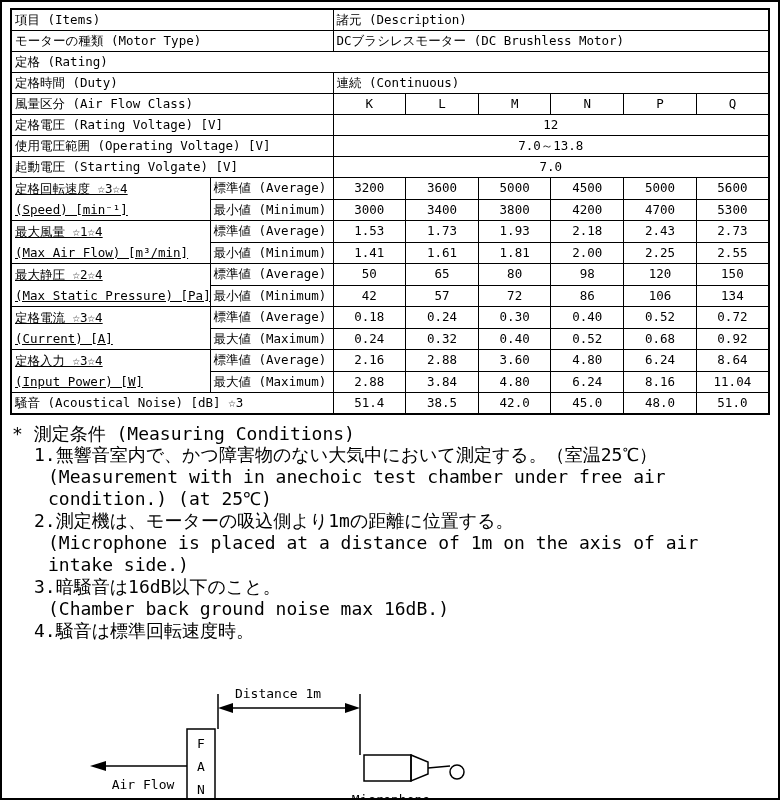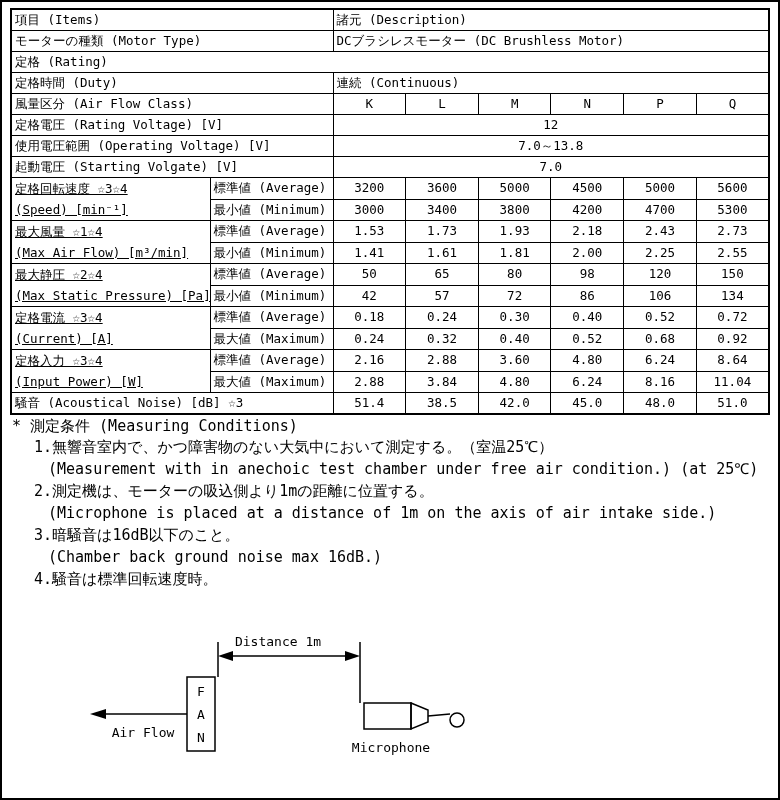--- a/index.html
+++ b/index.html
@@ -6,21 +6,21 @@
   body{width:780px;height:800px;background:#fff;color:#000;
        font-family:"DejaVu Sans Mono","Liberation Mono",monospace;}
   .page{width:780px;height:800px;border:2px solid #000;box-sizing:border-box;
         padding:6px 8px 0 8px;overflow:hidden;background:#fff;}
   table.spec{width:100%;border-collapse:collapse;table-layout:fixed;border:2px solid #000;}
   .spec td{border:1px solid #000;font-size:12.5px;height:20px;line-height:20px;
            padding:0 3px;white-space:nowrap;overflow:visible;}
   .spec td.c{text-align:center;padding:0 1px;}
   .spec td.lbl{text-align:left;}
   .dual div{height:21px;line-height:21px;text-decoration:underline;}
-  .notes{margin-top:1px;font-size:15px;}
+  .notes{margin-top:9px;font-size:18px;}
   .notes .title{line-height:20px;margin-left:2px;}
   .notes .jp{padding-left:24px;line-height:22px;}
   .notes .en{padding-left:38px;line-height:22px;}
   .diagram{margin-top:40px;margin-left:76px;display:block;}
   .diagram text{font-size:13px;font-family:"DejaVu Sans Mono","Liberation Mono",monospace;fill:#000;}
   .diagram .shape{fill:none;stroke:#000;stroke-width:1.5;}
 </style>
 </head>
 <body>
 

